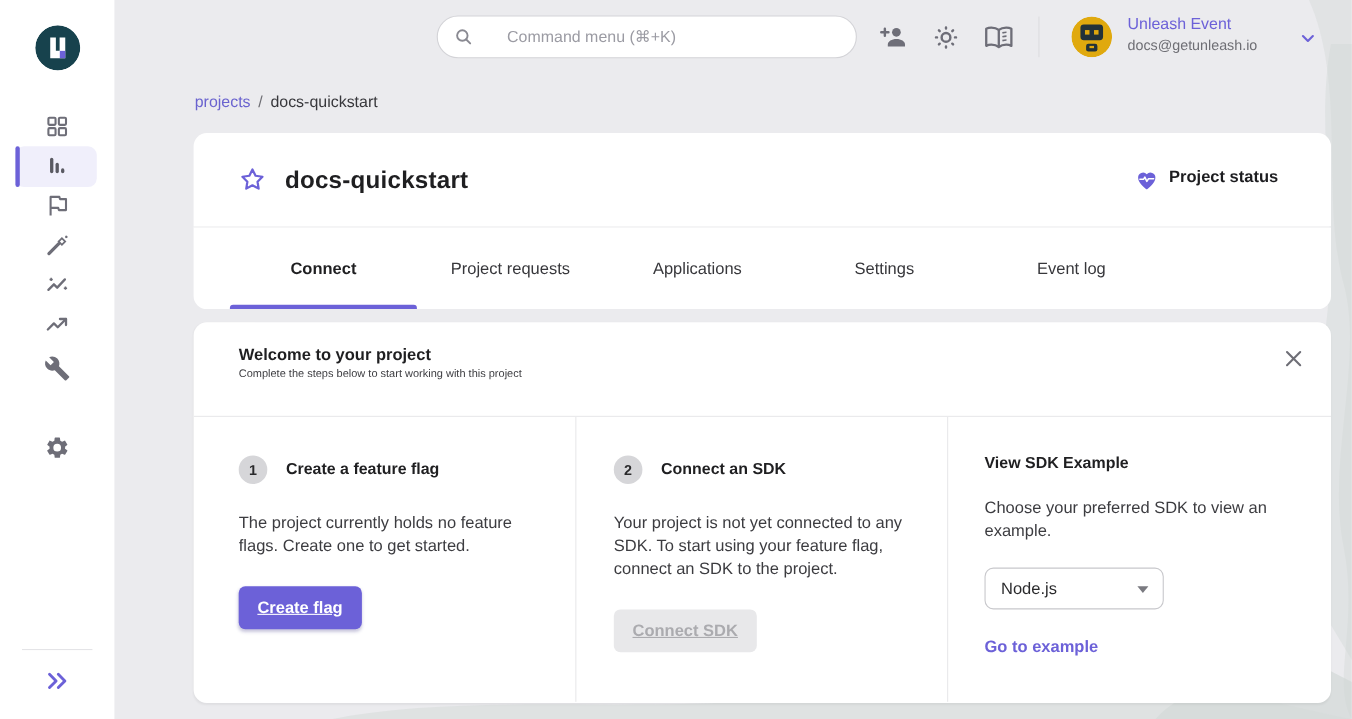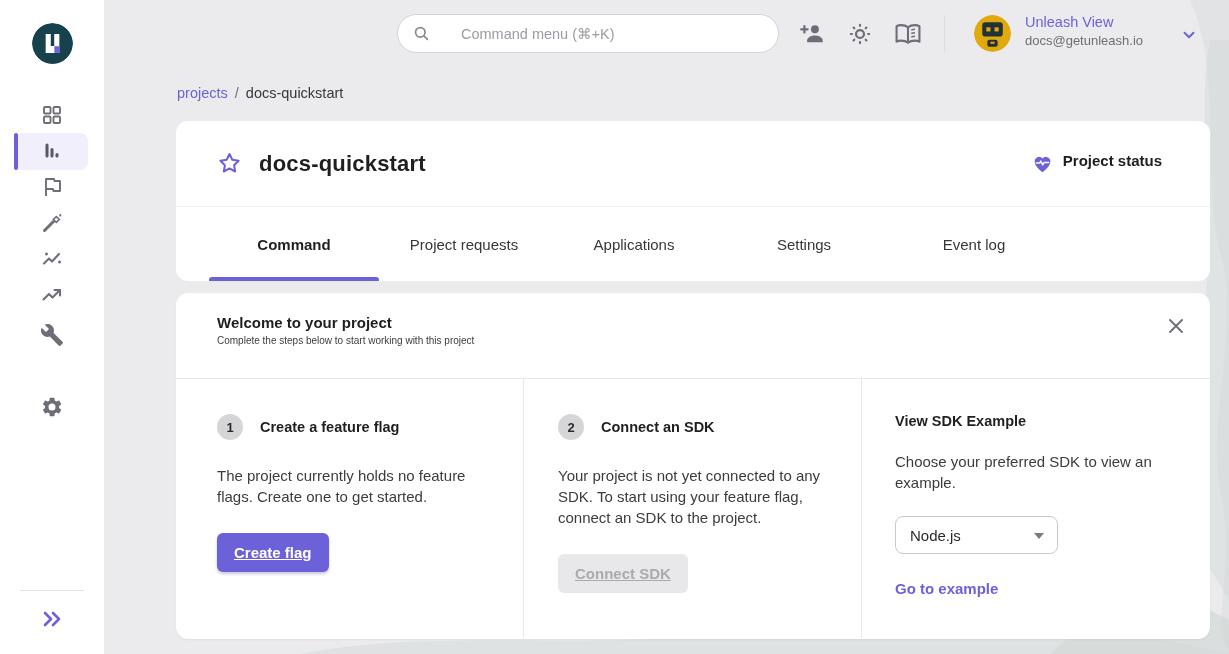--- a/index.html
+++ b/index.html
@@ -199,21 +199,21 @@
   <svg class="avatar" viewBox="0 0 36 36">
     <circle cx="18" cy="18" r="18" fill="#E0A90E"></circle>
     <rect x="8" y="7" width="20" height="14" rx="3" fill="#233239"></rect>
     <rect x="12" y="12" width="4" height="4" fill="#E0A90E"></rect>
     <rect x="20" y="12" width="4" height="4" fill="#E0A90E"></rect>
     <rect x="13" y="24" width="10" height="7" rx="2" fill="#233239"></rect>
     <rect x="16" y="26" width="4" height="2" fill="#E0A90E"></rect>
   </svg>
 
   <div class="user-block">
-    <div class="user-name">Unleash View</div>
+    <div class="user-name">Unleash Event</div>
     <div class="user-email">docs@getunleash.io</div>
   </div>
 
   <svg class="user-chevron" viewBox="0 0 24 24" fill="none" stroke="currentColor" stroke-width="2.6" stroke-linecap="round" stroke-linejoin="round">
     <path d="M6 9l6 6 6-6"></path>
   </svg>
 
   <div class="breadcrumb">
     <span class="crumb-link">projects</span>
     <span class="crumb-sep">/</span>
@@ -229,21 +229,21 @@
     <div class="status-btn">
       <svg class="hicon" viewBox="0 0 24 24">
         <path d="M12 21s-8.2-5.4-8.2-11.1A4.7 4.7 0 0112 6.7a4.7 4.7 0 018.2 3.2C20.2 15.6 12 21 12 21z" fill="#6C61D8"></path>
         <path d="M5.5 11.5h3.4l1.3-2.1 1.9 4 1.5-2.4h4.9" fill="none" stroke="#ffffff" stroke-width="1.5" stroke-linecap="round" stroke-linejoin="round"></path>
       </svg>
       <span class="status-label">Project status</span>
     </div>
   </header>
 
   <div class="tabs-row">
-    <div class="tab active">Command</div>
+    <div class="tab active">Connect</div>
     <div class="tab">Project requests</div>
     <div class="tab">Applications</div>
     <div class="tab">Settings</div>
     <div class="tab">Event log</div>
   </div>
 
   <section class="welcome-card">
     <div class="welcome-head">
       <div class="welcome-title">Welcome to your project</div>
       <div class="welcome-sub">Complete the steps below to start working with this project</div>

